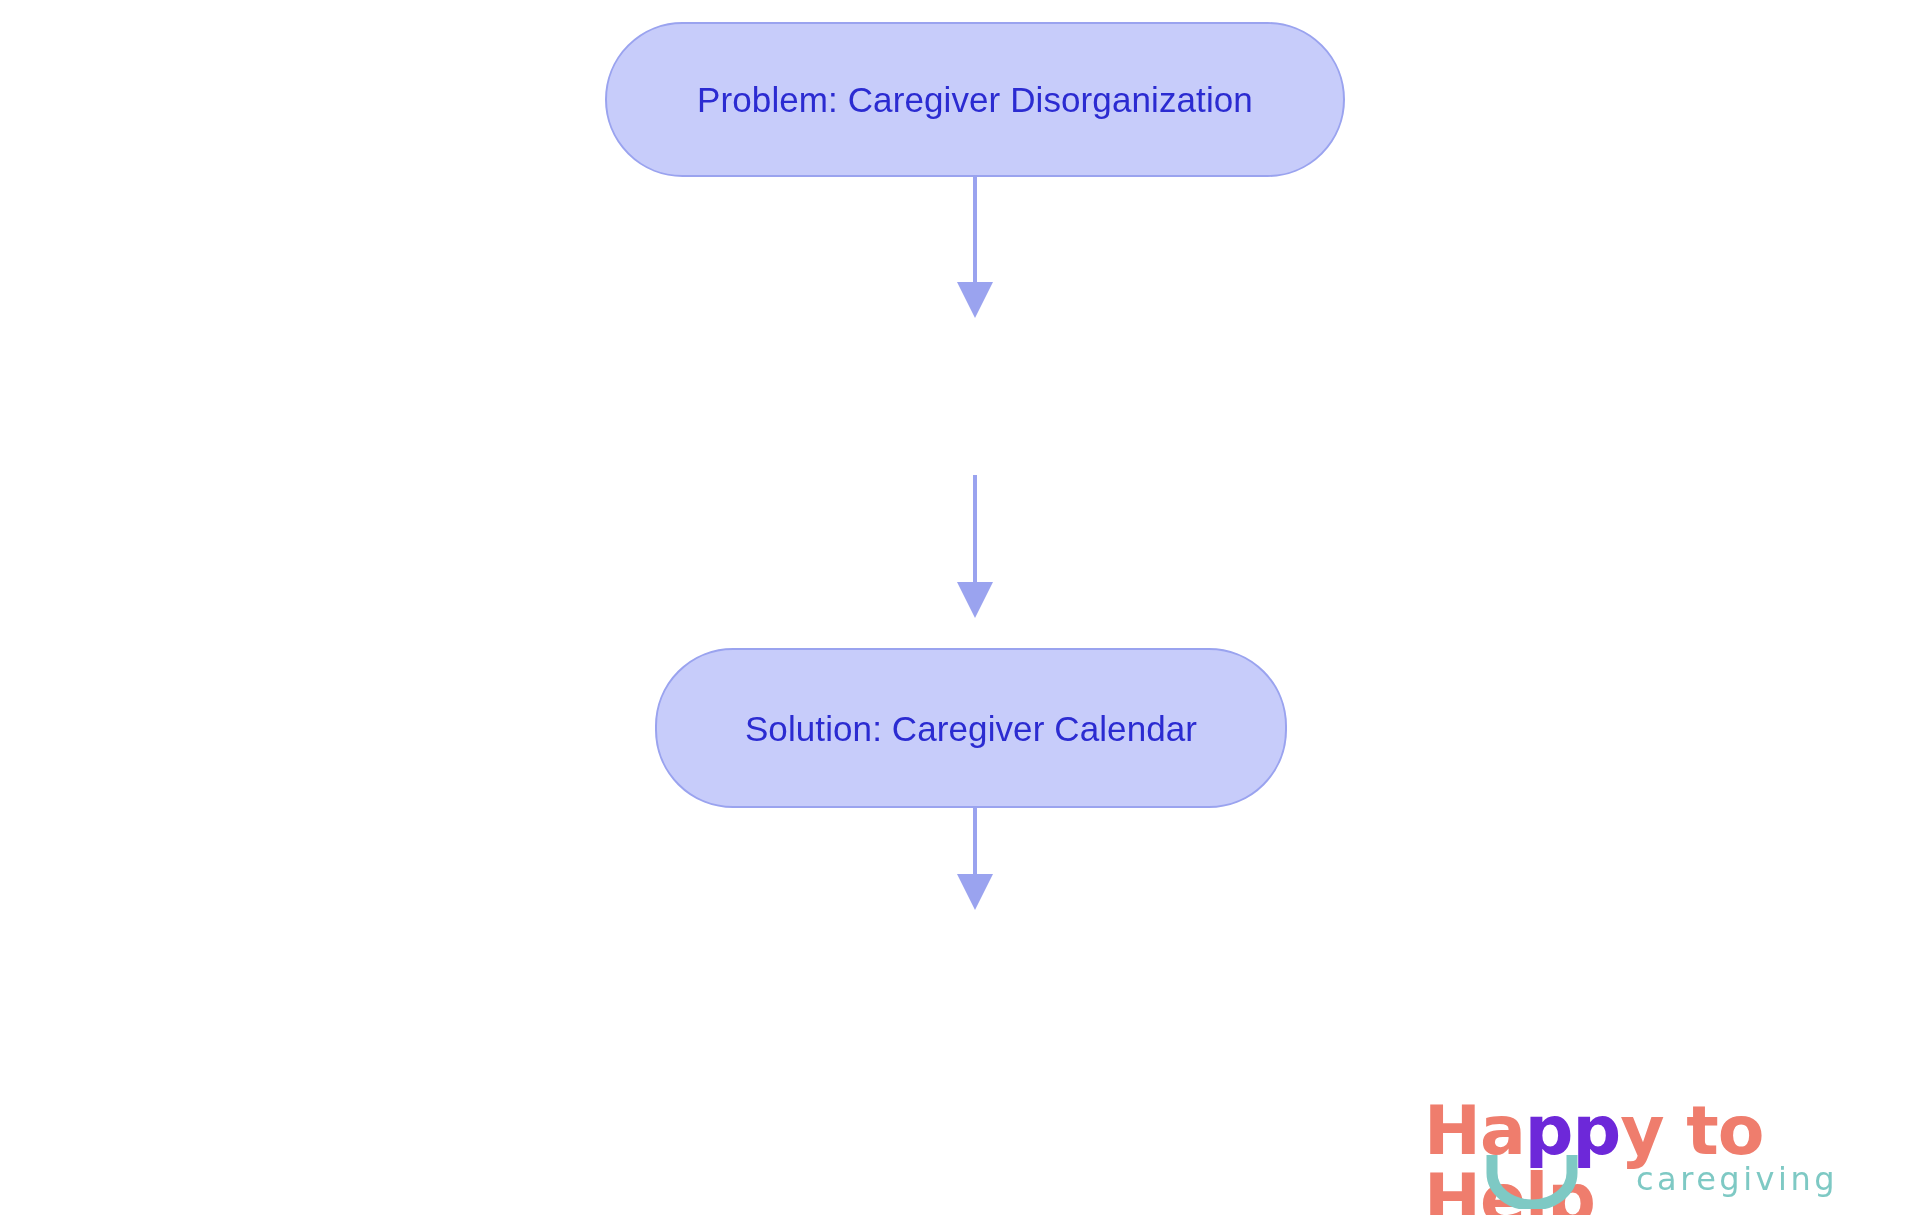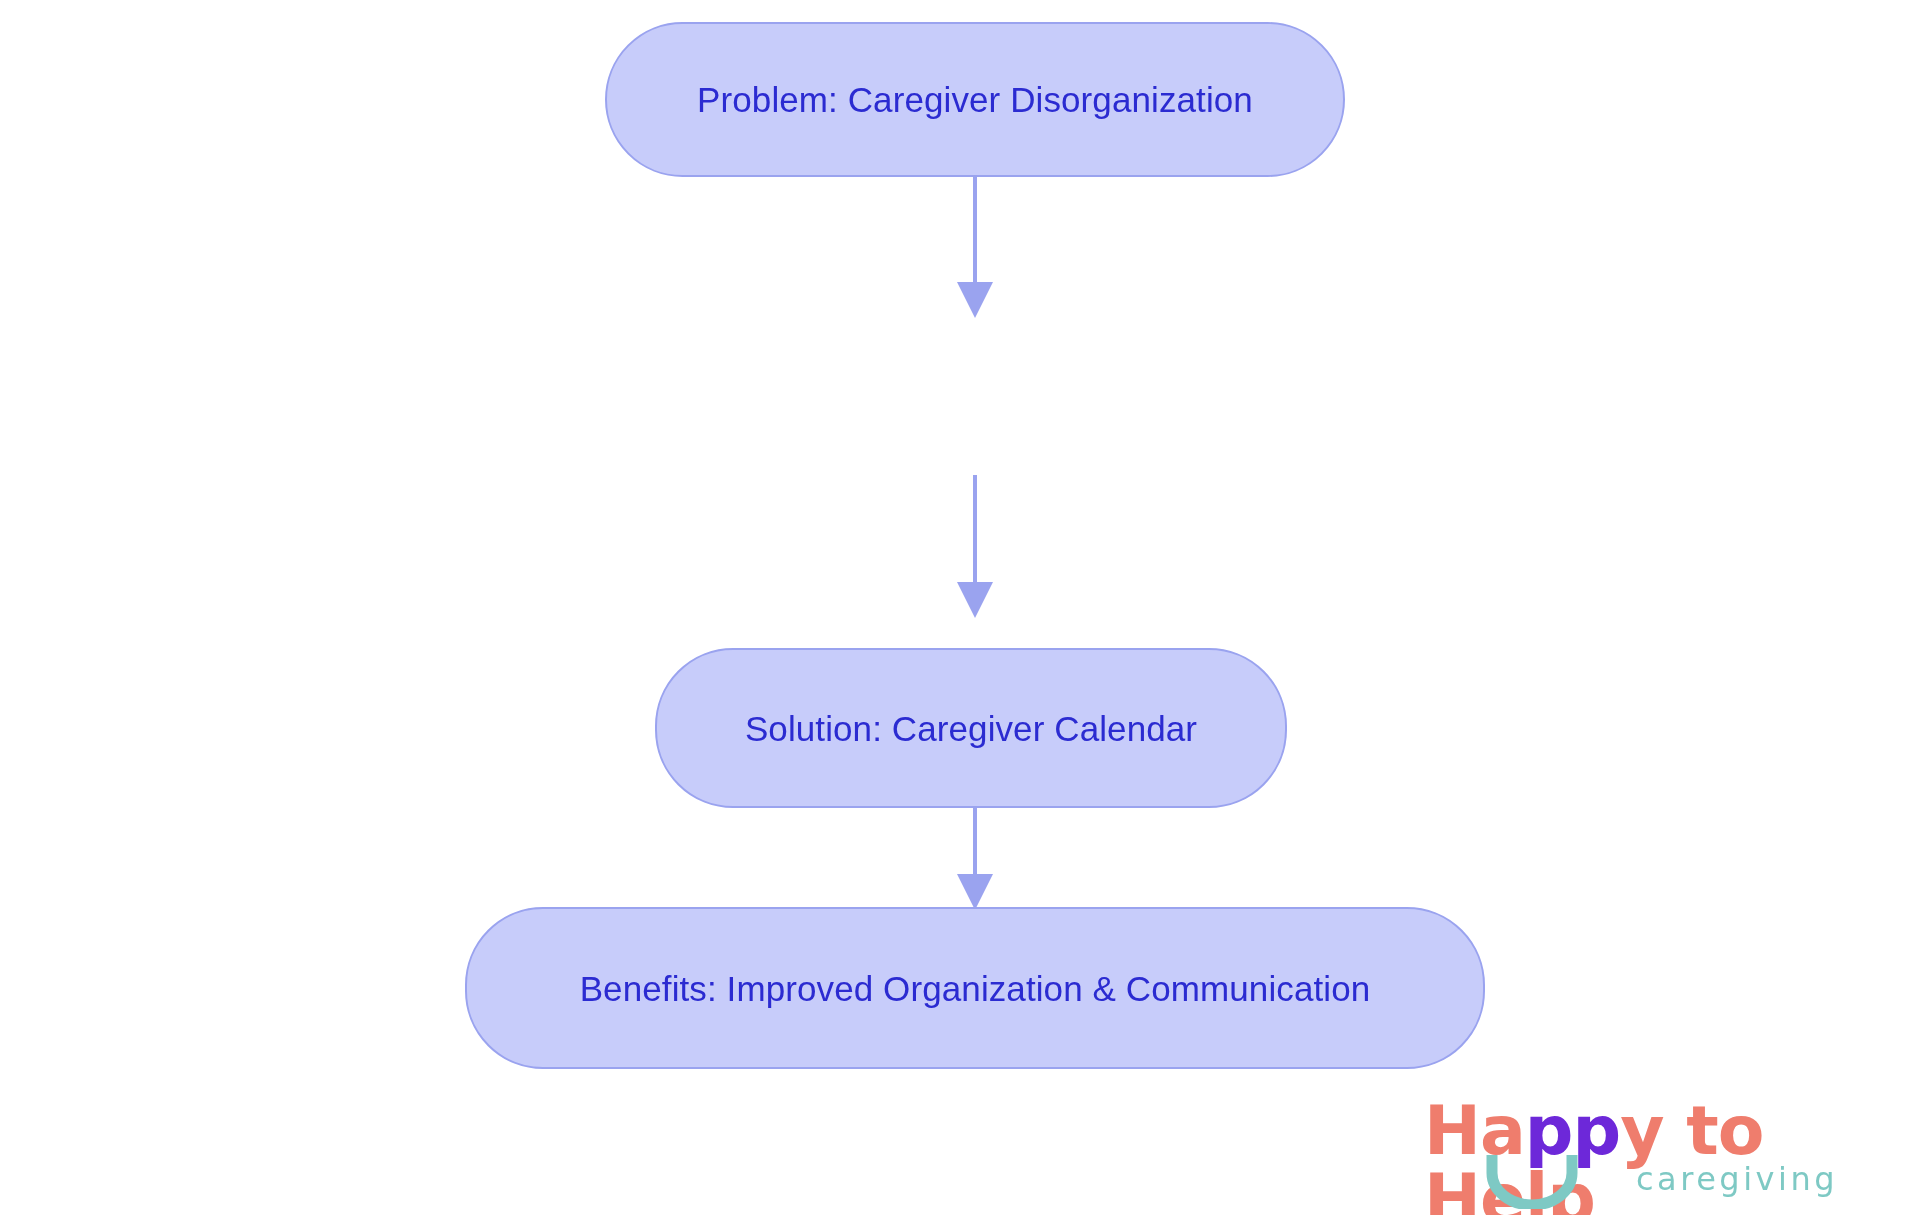--- a/index.html
+++ b/index.html
@@ -138,23 +138,20 @@
 
   <div class="flow-node" id="node-problem">
     <span class="node-label">Problem: Caregiver Disorganization</span>
   </div>
 
 
   <div class="flow-node" id="node-solution">
     <span class="node-label">Solution: Caregiver Calendar</span>
   </div>
 
-  <div class="flow-node" id="node-benefits">
-    <span class="node-label">Benefits: Improved Organization &amp; Communication</span>
-  </div>
 
 </div>
 
 <div id="brand-logo">
   <div class="logo-wordmark"><span class="logo-coral">Ha</span><span class="logo-teal">pp</span><span class="logo-coral">y</span><span class="logo-coral"> to </span><span class="logo-coral">Help</span></div>
 
   <svg id="smile-arc" viewBox="0 0 92 56">
     <path d="M6,2 L6,20 A40,32 0 0,0 86,20 L86,2" fill="none" stroke="#7ec9c4" stroke-width="11" stroke-linecap="butt"></path>
   </svg>
 

